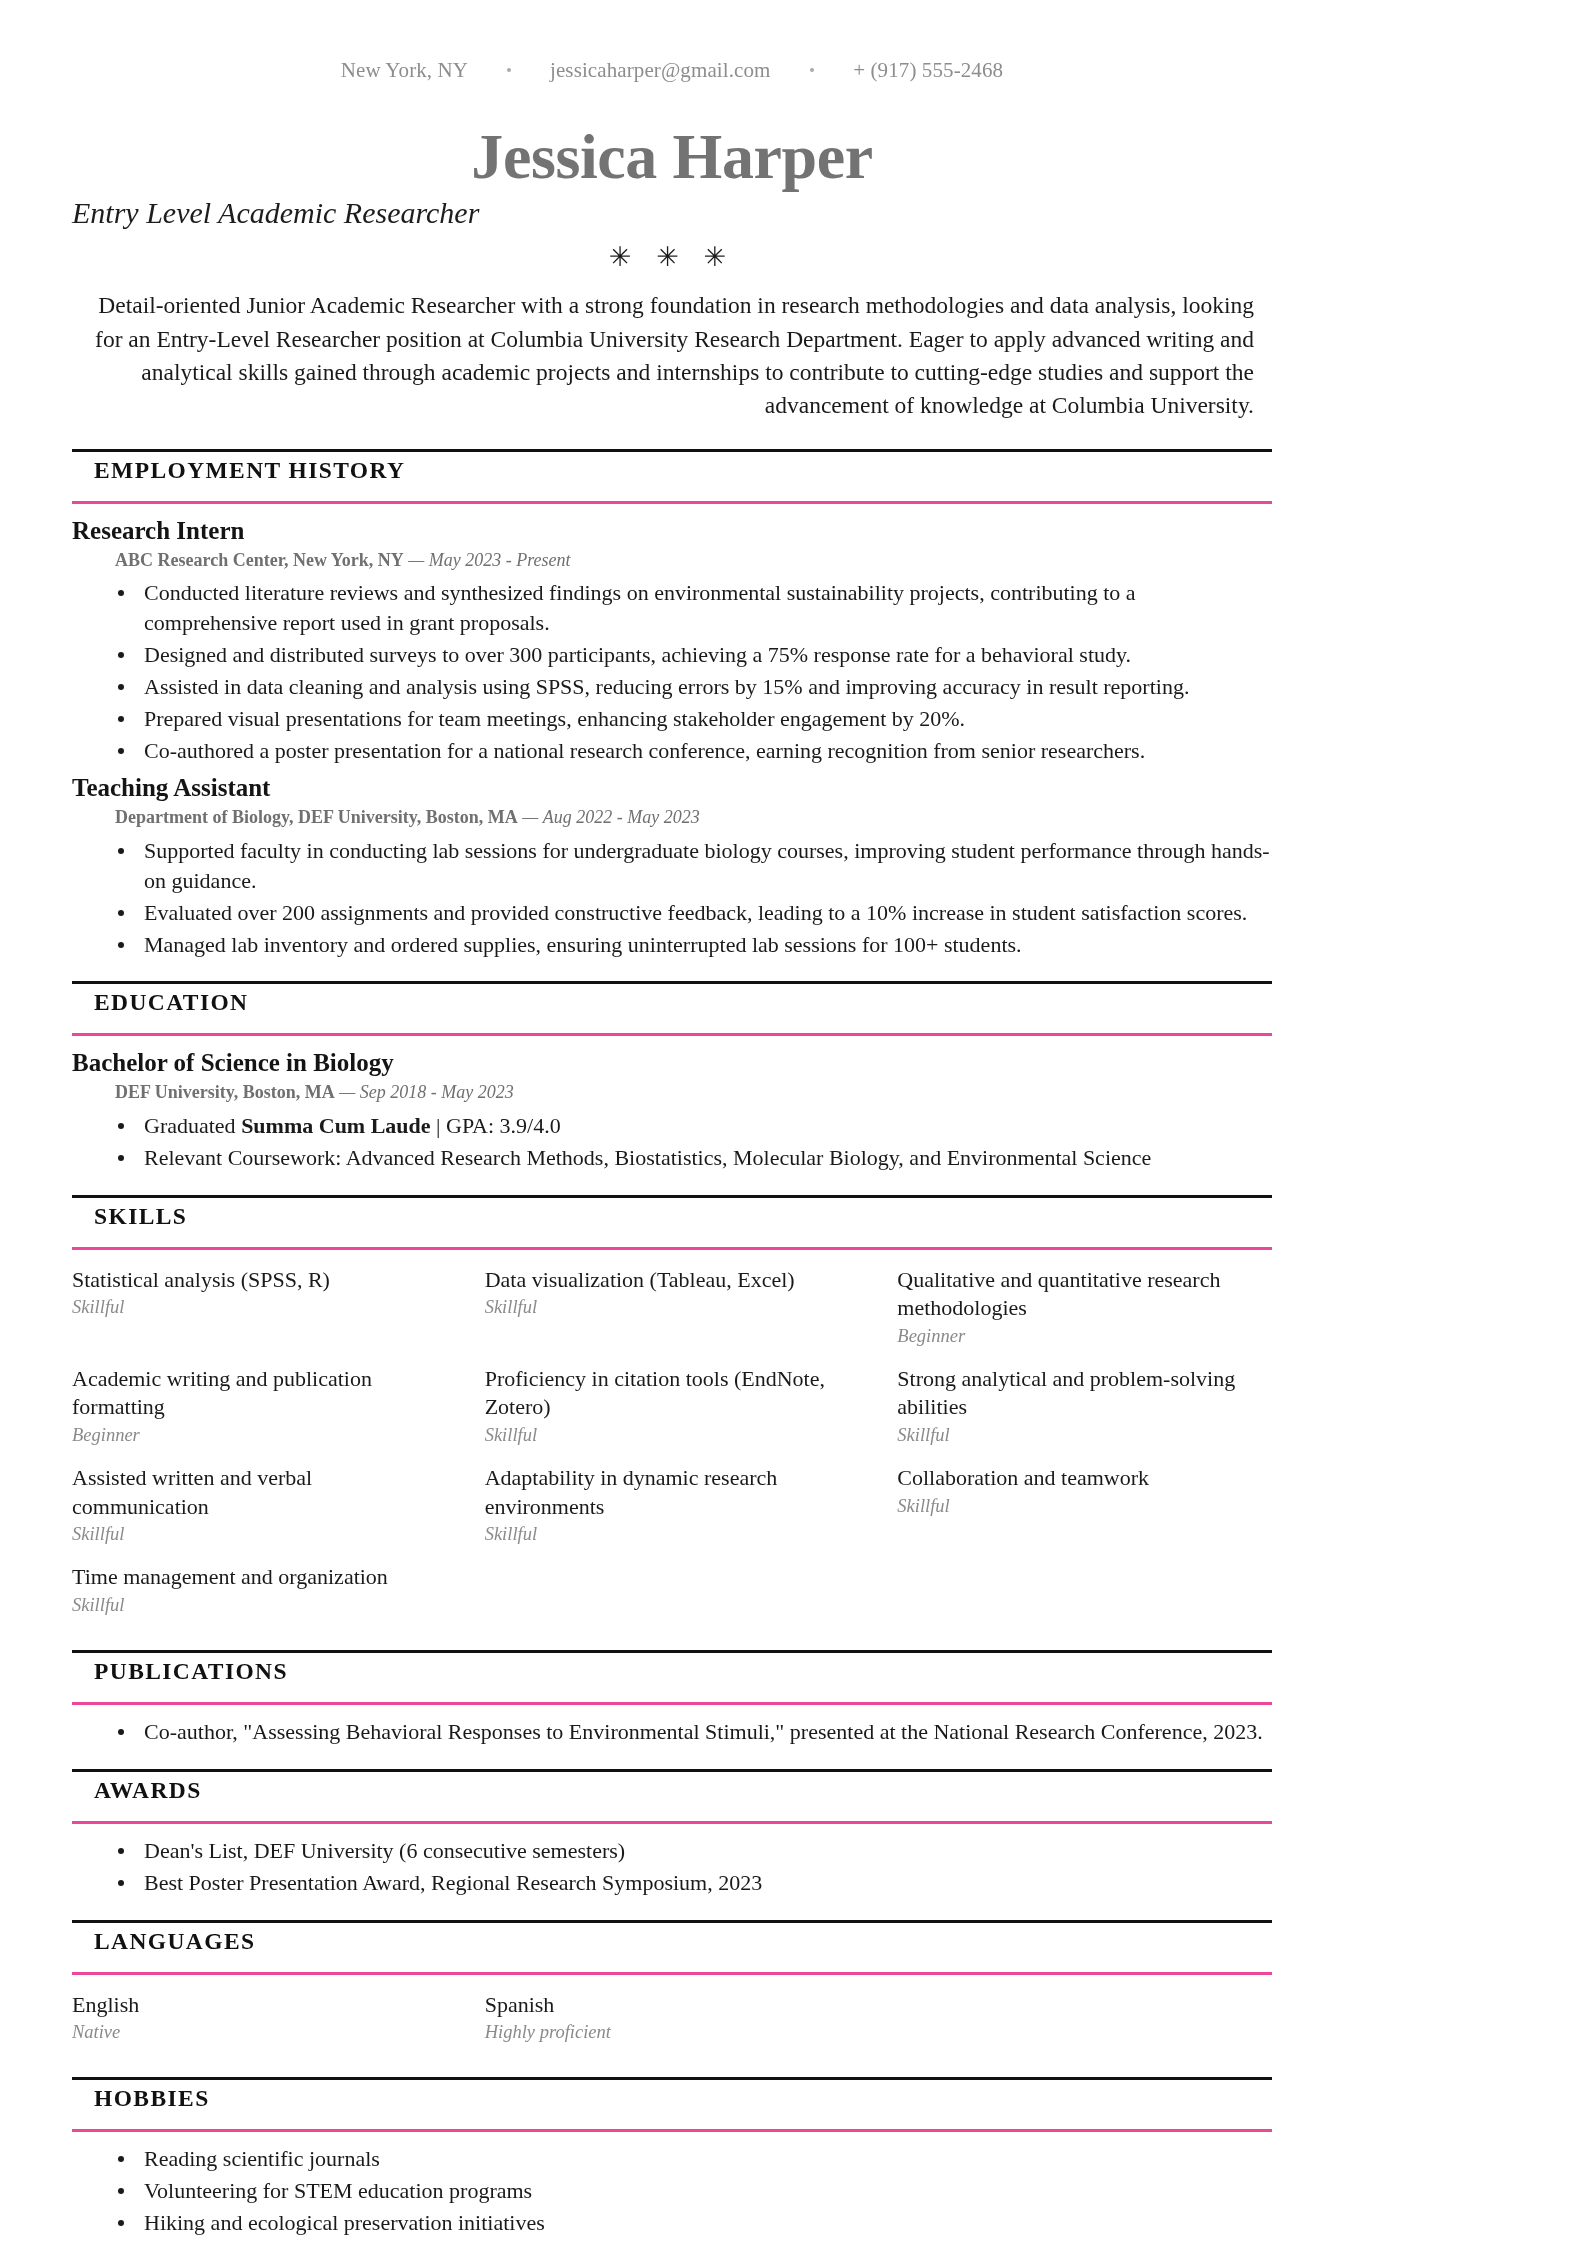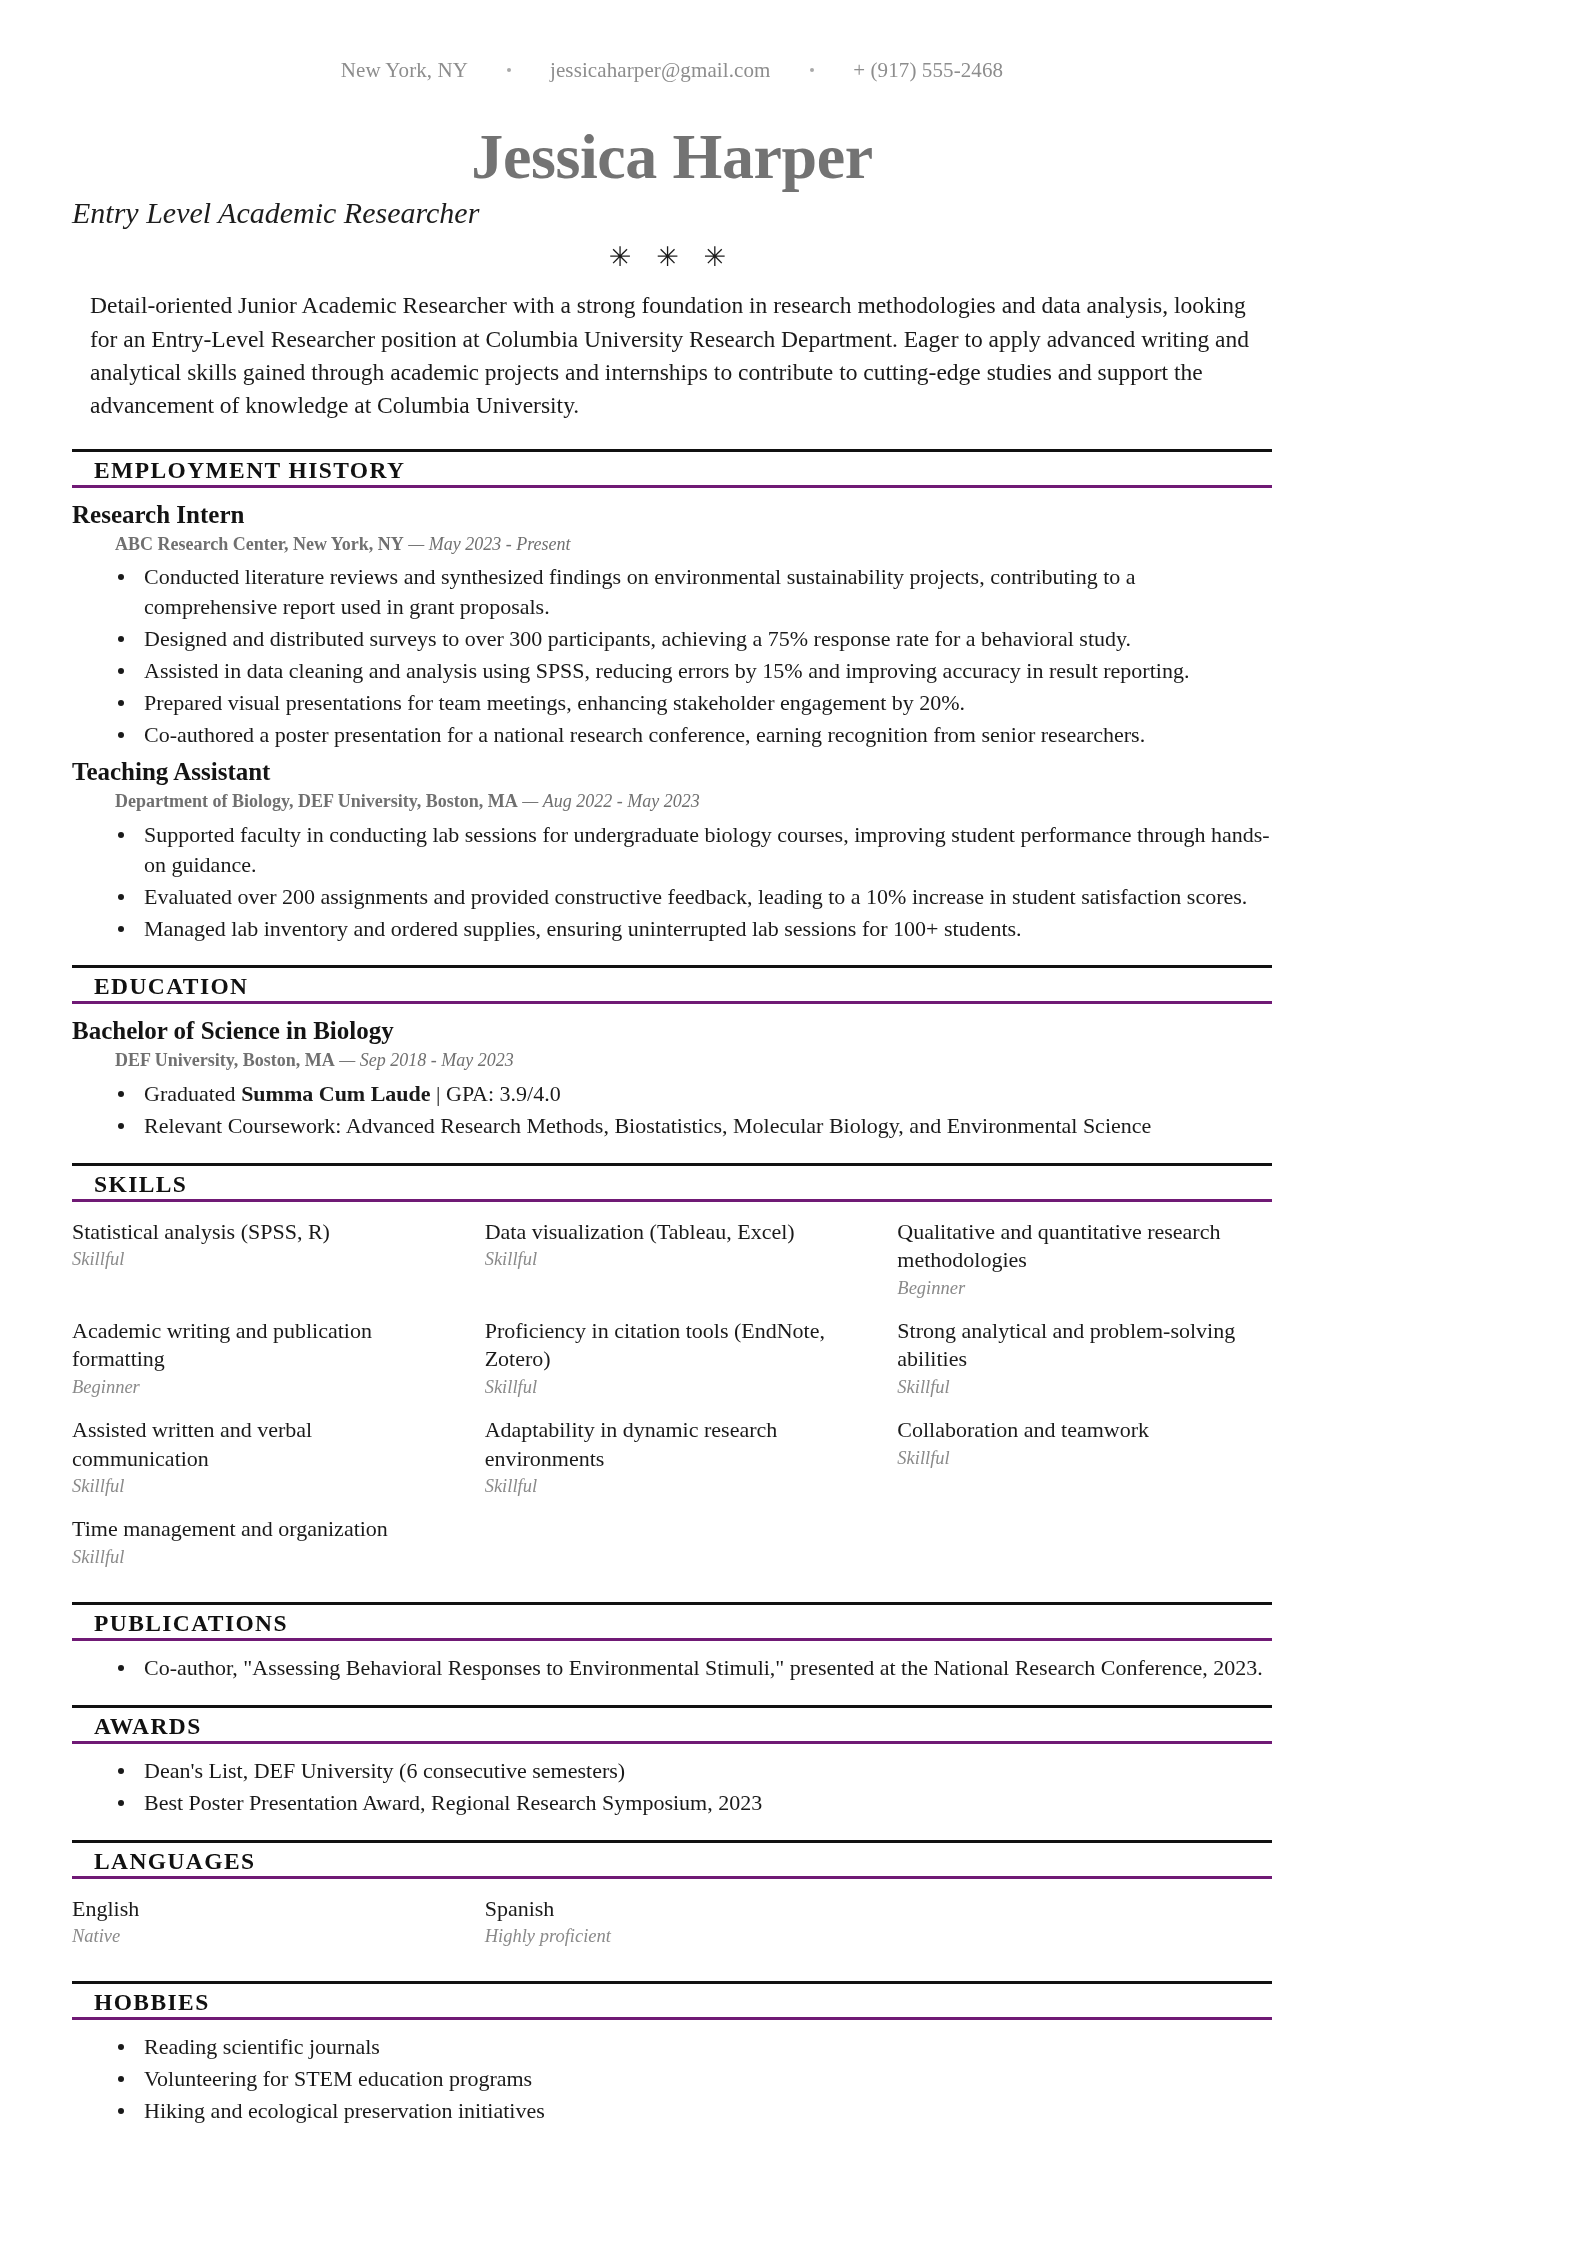--- a/index.html
+++ b/index.html
@@ -57,34 +57,34 @@
   }
   .asterisks {
     text-align: center;
     font-size: 27px;
     letter-spacing: 9px;
     color: #1a1a1a;
     margin: 0 0 18px 0;
     line-height: 1;
   }
   .summary {
-    text-align: left;
+    text-align: right;
     font-size: 23.5px;
     line-height: 1.42;
     color: #1a1a1a;
     margin: 0 0 26px 0;
     padding: 0 18px;
   }
 
   
   .section { margin-top: 22px; }
   .section-head {
     border-top: 3px solid #111111;
-    border-bottom: 3px solid #701a75;
-    padding: 5px 0 1px 22px;
+    border-bottom: 3px solid #ec4899;
+    padding: 5px 0 17px 22px;
     margin-bottom: 12px;
   }
   .section-head h2 {
     margin: 0;
     font-size: 23.5px;
     font-weight: bold;
     letter-spacing: 1.4px;
     color: #111111;
     text-transform: uppercase;
   }

